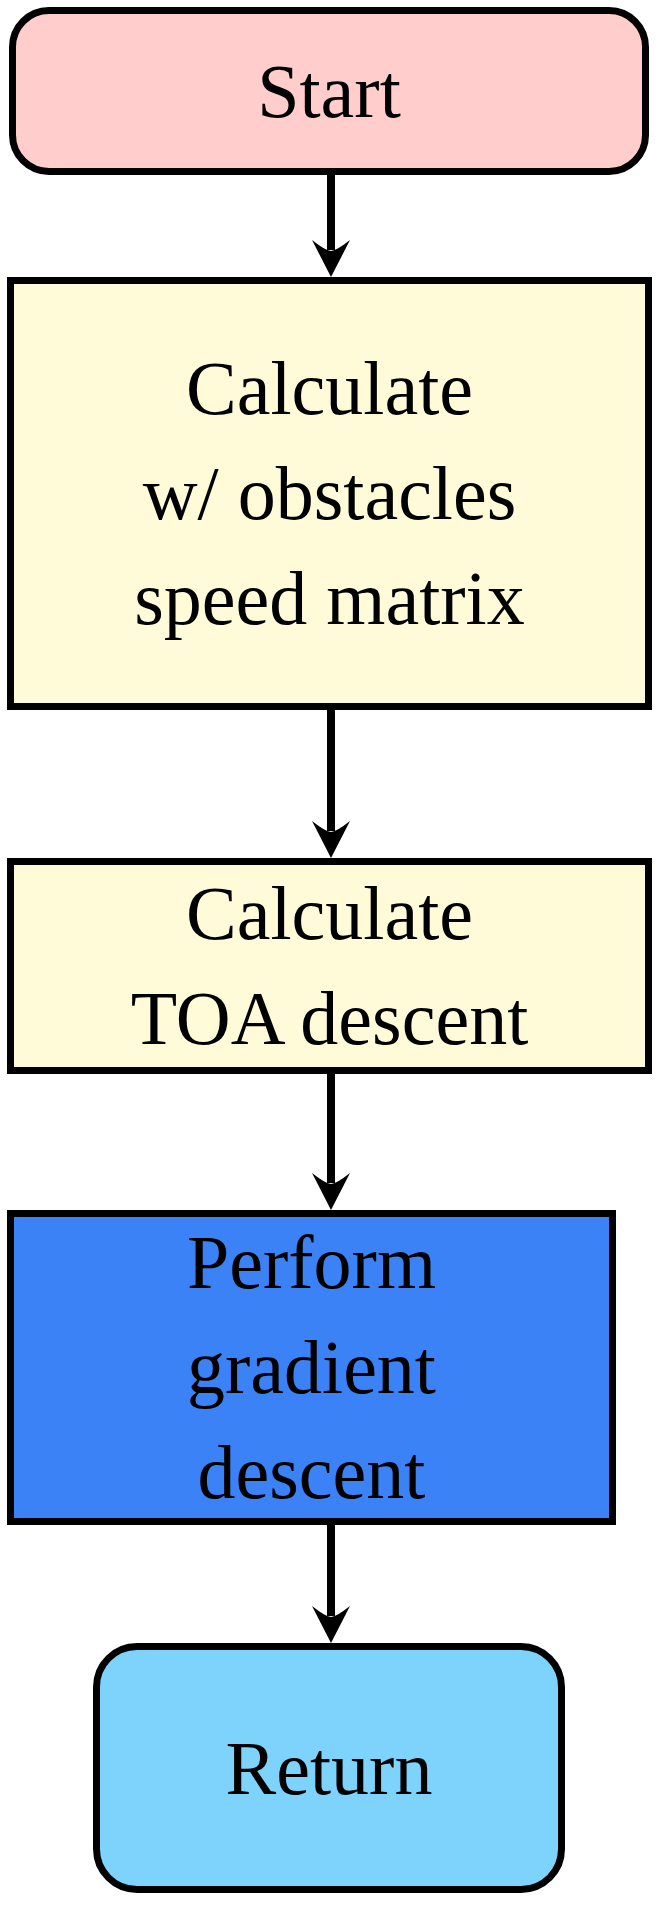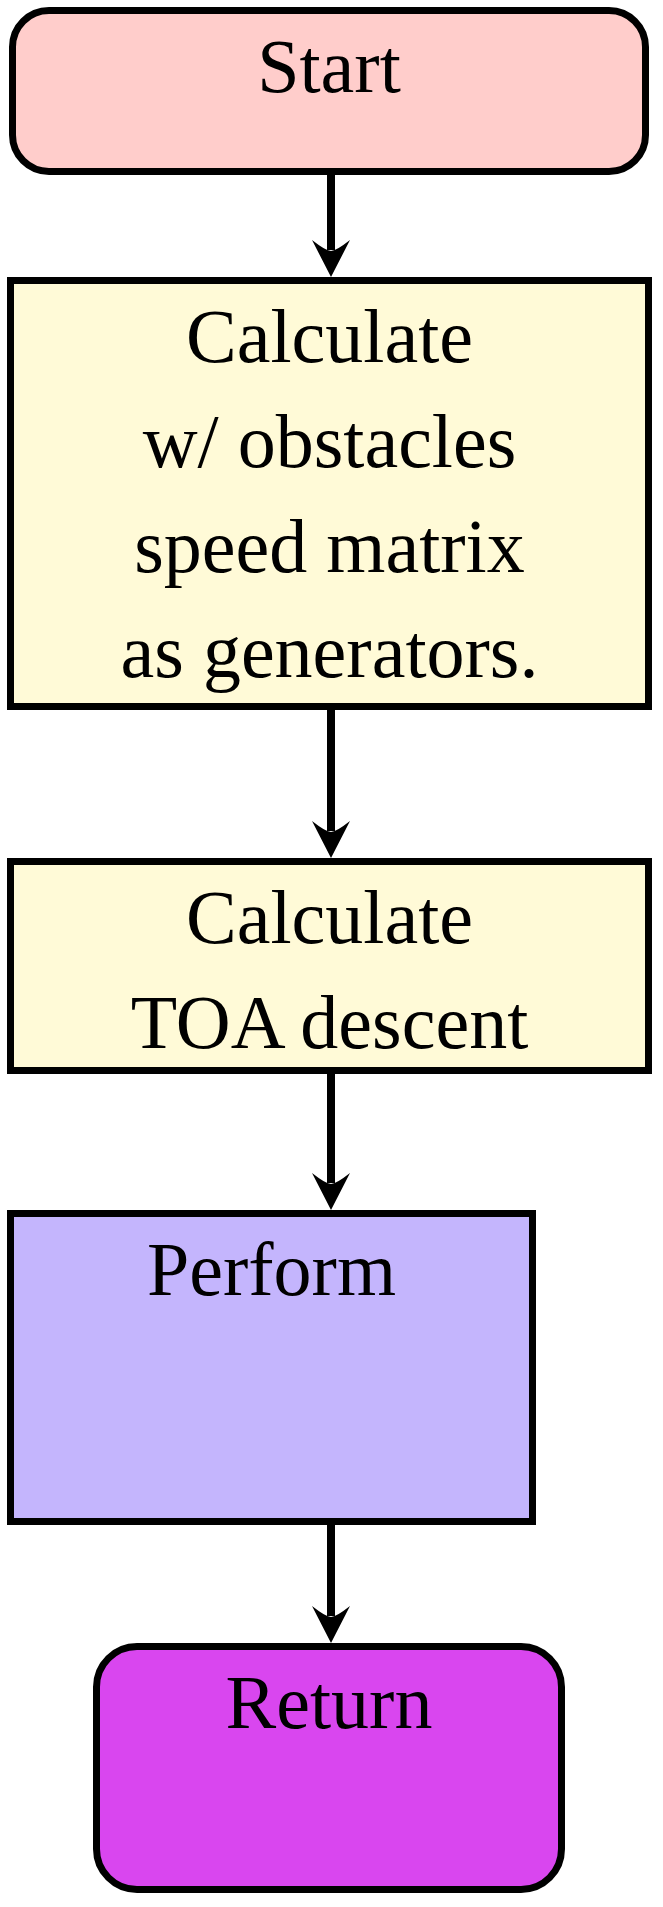--- a/index.html
+++ b/index.html
@@ -23,20 +23,21 @@
     width: 663px;
     height: 1907px;
   }
   .node {
     position: absolute;
     box-sizing: border-box;
     border: 7px solid #000000;
     display: flex;
     flex-direction: column;
     align-items: center;
+    justify-content: center;
     text-align: center;
     font-size: 76px;
     line-height: 105px;
     white-space: nowrap;
   }
   .node span { display: block; }
   .terminator-start {
     left: 9px;  top: 7px;
     width: 640px; height: 168px;
     border-radius: 40px;
@@ -47,28 +48,28 @@
     width: 645px; height: 433px;
     background: #fffad7;
   }
   .process-toa {
     left: 7px;  top: 858px;
     width: 645px; height: 216px;
     background: #fffad7;
   }
   .process-gd {
     left: 7px;  top: 1210px;
-    width: 529px; height: 315px;
-    background: #c4b5fd;
+    width: 609px; height: 315px;
+    background: #3b82f6;
   }
   .terminator-return {
     left: 93px; top: 1643px;
     width: 472px; height: 250px;
     border-radius: 44px;
-    background: #d946ef;
+    background: #7dd3fc;
   }
 </style>
 </head>
 <body>
 
 <div class="canvas">
 
   <svg class="arrows" viewBox="0 0 663 1907" xmlns="http://www.w3.org/2000/svg">
 
     <g>
@@ -93,29 +94,30 @@
   </svg>
 
   <div class="node terminator-start">
     <span>Start</span>
   </div>
 
   <div class="node process-speed">
     <span>Calculate</span>
     <span>w/ obstacles</span>
     <span>speed matrix</span>
-    <span>as generators.</span>
   </div>
 
   <div class="node process-toa">
     <span>Calculate</span>
     <span>TOA descent</span>
   </div>
 
   <div class="node process-gd">
     <span>Perform</span>
+    <span>gradient</span>
+    <span>descent</span>
   </div>
 
   <div class="node terminator-return">
     <span>Return</span>
   </div>
 
 </div>
 
 </body></html>

